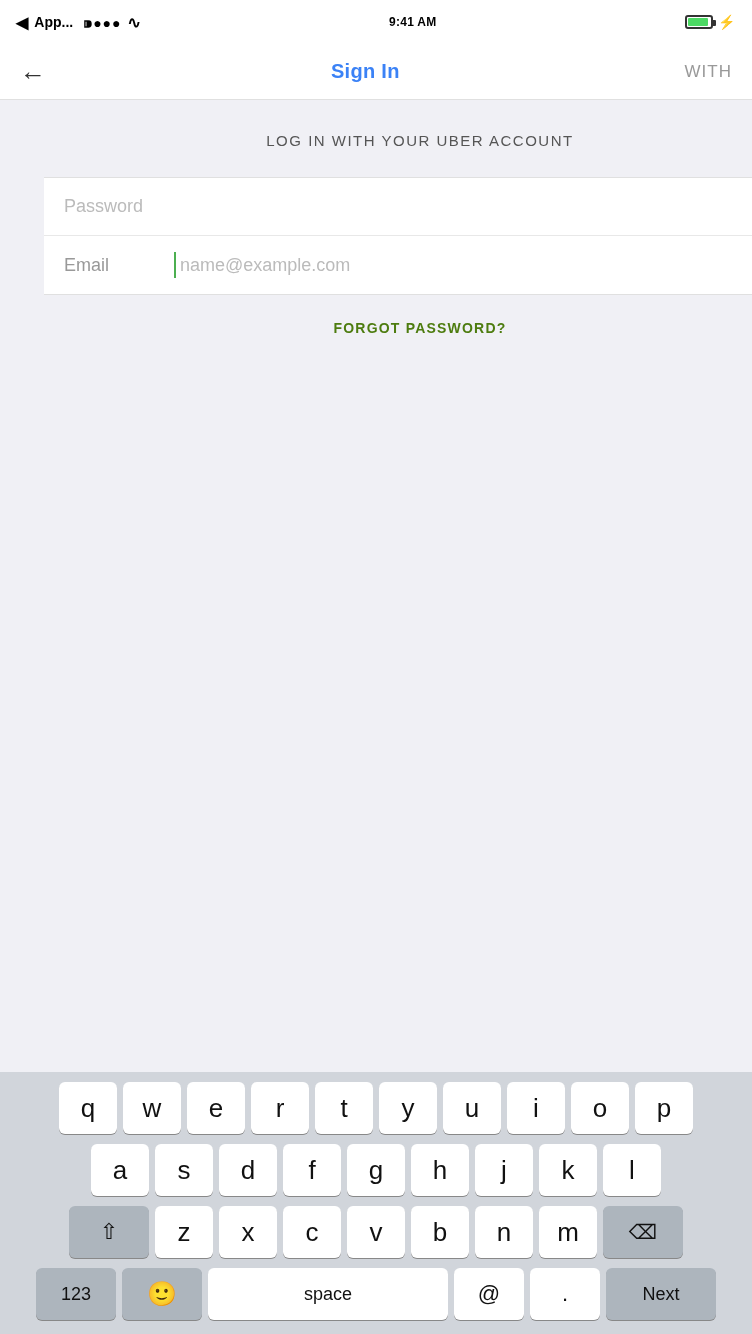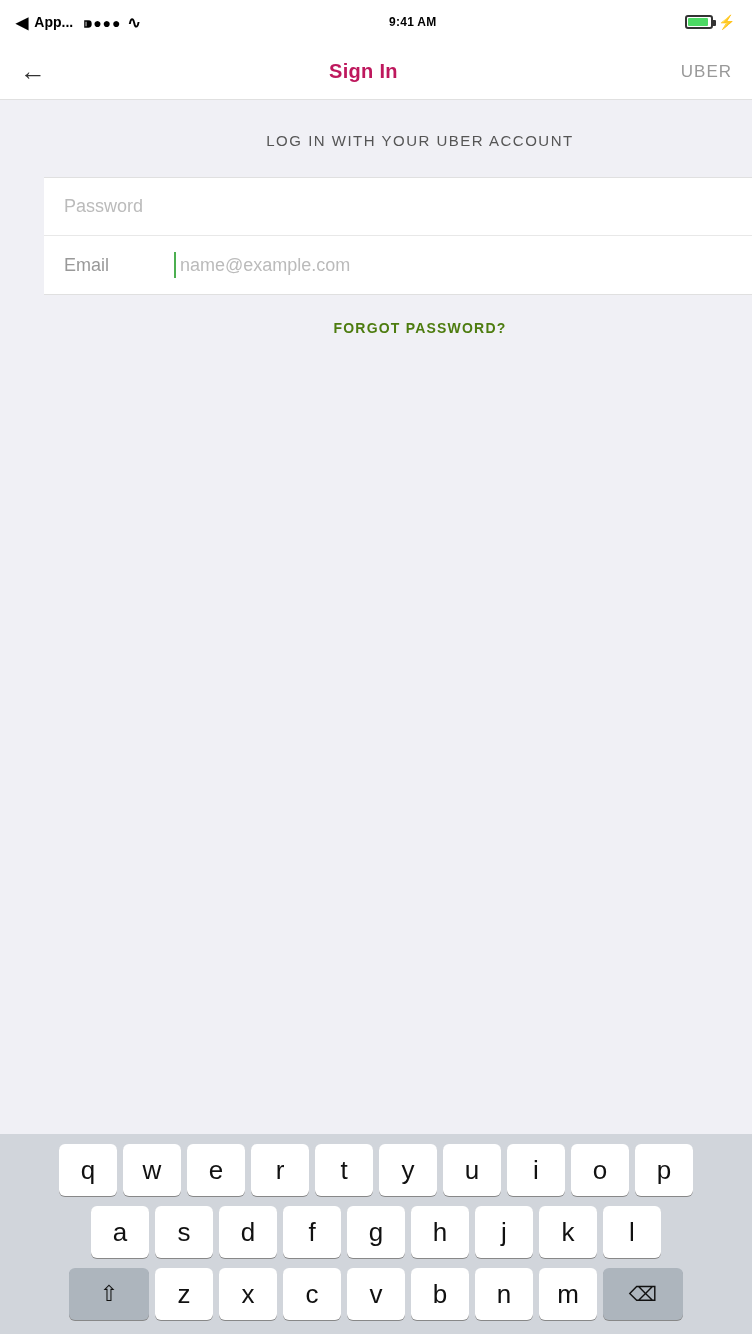--- a/index.html
+++ b/index.html
@@ -85,21 +85,21 @@
     .nav-back {
       font-size: 26px;
       color: #333;
       cursor: pointer;
       display: flex;
       align-items: center;
     }
     .nav-title {
       font-size: 20px;
       font-weight: 700;
-      color: #be185d;
+      color: #3b82f6;
       letter-spacing: 0.3px;
     }
     .nav-done {
       font-size: 17px;
       color: #999;
       font-weight: 400;
       letter-spacing: 1px;
       cursor: pointer;
     }
 
@@ -268,21 +268,21 @@
     <div class="battery-icon">
       <div class="battery-fill"></div>
     </div>
     <span style="font-size:14px;">⚡</span>
   </div>
 </div>
 
 <div class="nav-bar">
   <div class="nav-back">←</div>
   <div class="nav-title">Sign In</div>
-  <div class="nav-done">UBER</div>
+  <div class="nav-done">WITH</div>
 </div>
 
 <div class="form-section">
   <div class="section-title">LOG IN WITH YOUR UBER ACCOUNT</div>
 
   <div class="input-group">
 
     <div class="input-row">
       <span class="password-placeholder">Password</span>
     </div>
@@ -333,13 +333,33 @@
     <div class="key">z</div>
     <div class="key">x</div>
     <div class="key">c</div>
     <div class="key">v</div>
     <div class="key">b</div>
     <div class="key">n</div>
     <div class="key">m</div>
     <div class="key key-dark key-delete">⌫</div>
   </div>
 
+  <div class="key-row">
+    <div class="key key-dark key-123">
+      <span>123</span>
+    </div>
+    <div class="key key-dark key-emoji">
+      <span>🙂</span>
+    </div>
+    <div class="key key-space">
+      <span>space</span>
+    </div>
+    <div class="key key-at">
+      <span>@</span>
+    </div>
+    <div class="key key-dot">
+      <span>.</span>
+    </div>
+    <div class="key key-dark key-next">
+      <span>Next</span>
+    </div>
+  </div>
 </div>
 
 </body></html>

